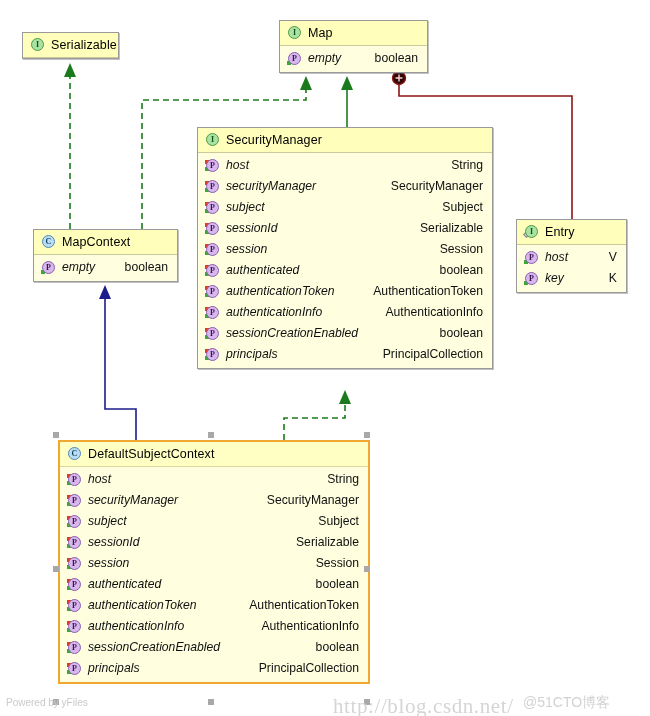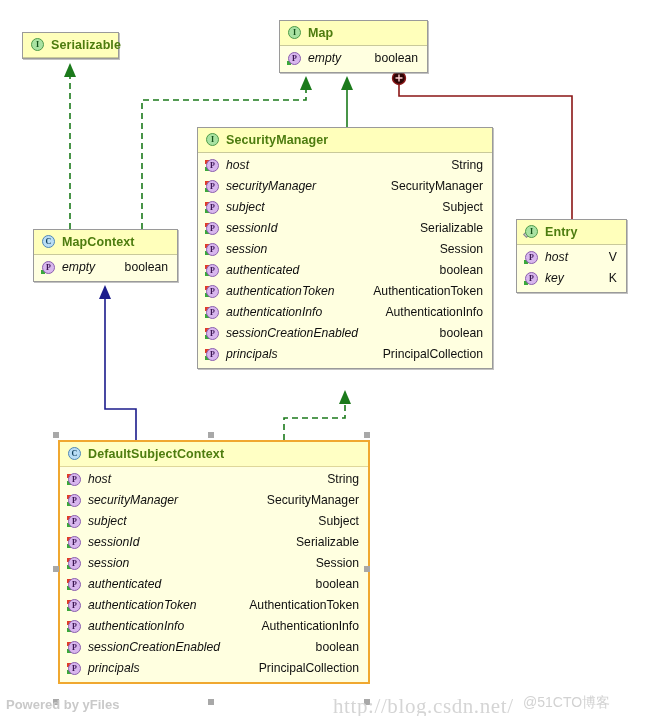--- a/index.html
+++ b/index.html
@@ -55,23 +55,22 @@
     align-items: center;
     gap: 6px;
     white-space: nowrap;
     font-size: 12.5px;
   }
   .uml-node.selected .node-header {
     background: #ffffc4;
     border-bottom: 1px solid #dfd79a;
   }
   .node-title {
-    color: #4d7c0f;
+    color: #000000;
     letter-spacing: .1px;
-    font-weight: bold;
   }
 
   .node-body {
     padding: 2px 0 3px 0;
   }
   .attr-row {
     display: flex;
     align-items: center;
     padding: 2px 9px 2px 7px;
     white-space: nowrap;
@@ -167,23 +166,22 @@
   
   .wm {
     position: absolute;
     color: #c9c9c9;
     white-space: nowrap;
     user-select: none;
   }
   #wm-yfiles {
     left: 6px;
     top: 697px;
-    font-size: 13px;
+    font-size: 10px;
     font-family: "Liberation Sans", sans-serif;
-    font-weight: bold;
   }
   #wm-csdn-url {
     left: 333px;
     top: 694px;
     font-size: 21px;
     color: #d5d5d5;
     font-family: "Liberation Serif", serif;
     letter-spacing: .6px;
   }
   #wm-csdn-tag {

